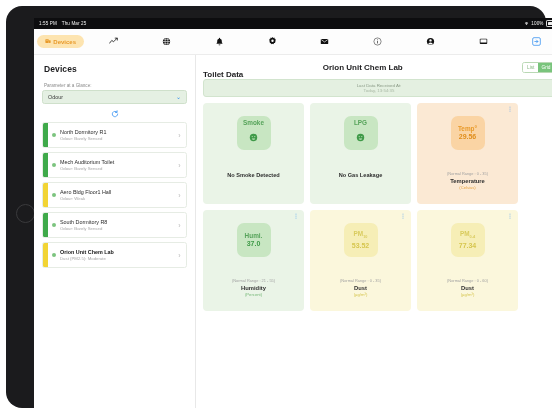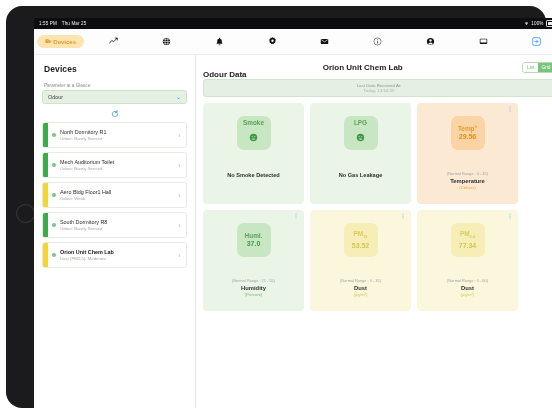--- a/index.html
+++ b/index.html
@@ -286,21 +286,21 @@
                 <div class="sub">Dust (PM2.5): Moderate</div>
               </div>
               <div class="chev">›</div>
             </div>
           </div>
       </div>
 
       <div class="main">
         <div class="main-head">
           <div class="mh-wrap">
-            <span class="mh-title">Odour Data</span>
+            <span class="mh-title">Toilet Data</span>
             <span class="mh-device">Orion Unit Chem Lab</span>
           </div>
           <div class="seg">
             <div>List</div>
             <div class="on">Grid</div>
           </div>
         </div>
 
         <div class="banner">
           <div class="b1">Last Data Received At:</div>

